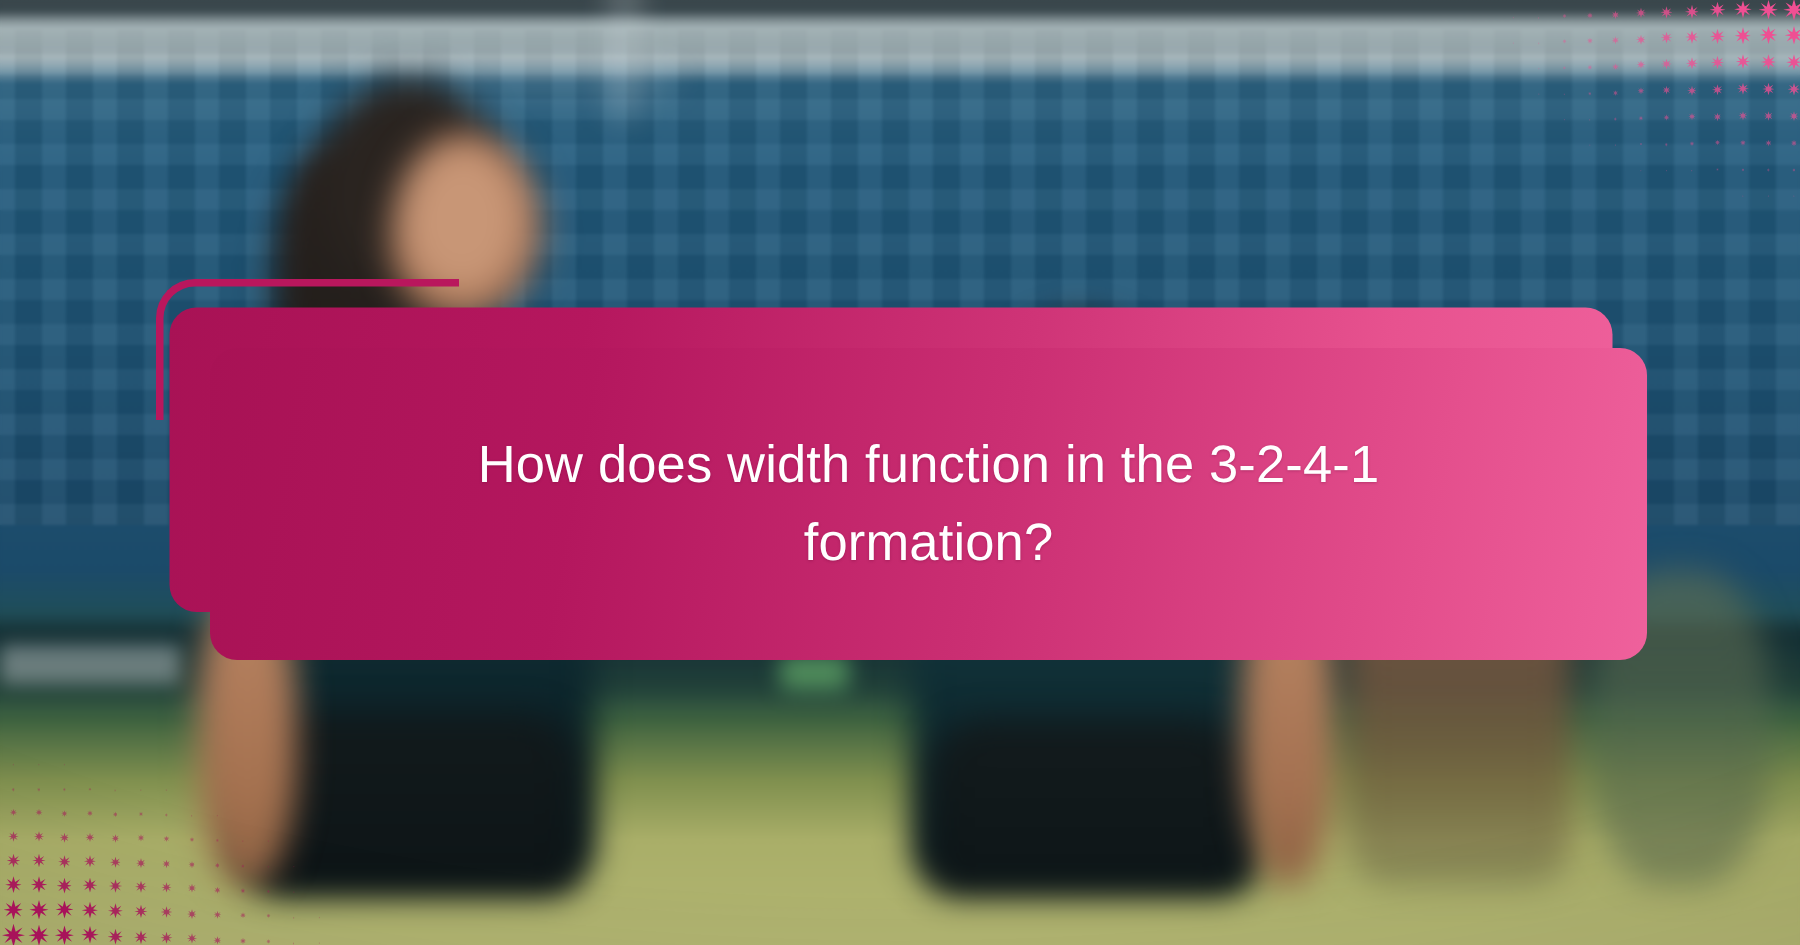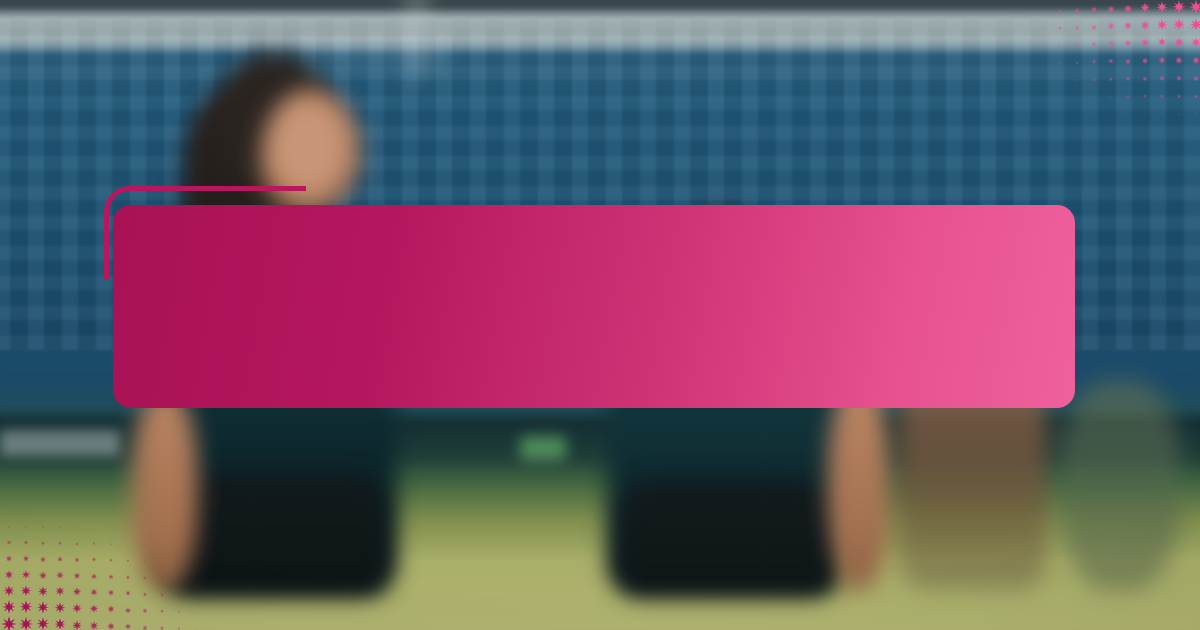--- a/index.html
+++ b/index.html
@@ -721,14 +721,17 @@
           <path d="M12 0.5 L14.2 8.4 L21 4.2 L16.2 10.6 L23.5 12 L16.2 13.4 L21 19.8 L14.2 15.6 L12 23.5 L9.8 15.6 L3 19.8 L7.8 13.4 L0.5 12 L7.8 10.6 L3 4.2 L9.8 8.4 Z" fill="#a8125a"></path>
         </svg></span>
       <span class="dot" style="left: 212.5px; top: 127.5px;"><svg width="1.5" height="1.5" viewBox="0 0 24 24" style="opacity: 0.293136;">
           <path d="M12 0.5 L14.2 8.4 L21 4.2 L16.2 10.6 L23.5 12 L16.2 13.4 L21 19.8 L14.2 15.6 L12 23.5 L9.8 15.6 L3 19.8 L7.8 13.4 L0.5 12 L7.8 10.6 L3 4.2 L9.8 8.4 Z" fill="#a8125a"></path>
         </svg></span>
     </div>
 
   <div class="bracket"></div>
   <div class="card-back"></div>
 
+  <div class="card-front">
+    <h1 class="title">How does width function in the 3-2-4-1 formation?</h1>
+  </div>
 
 </div>
 
 </body></html>

